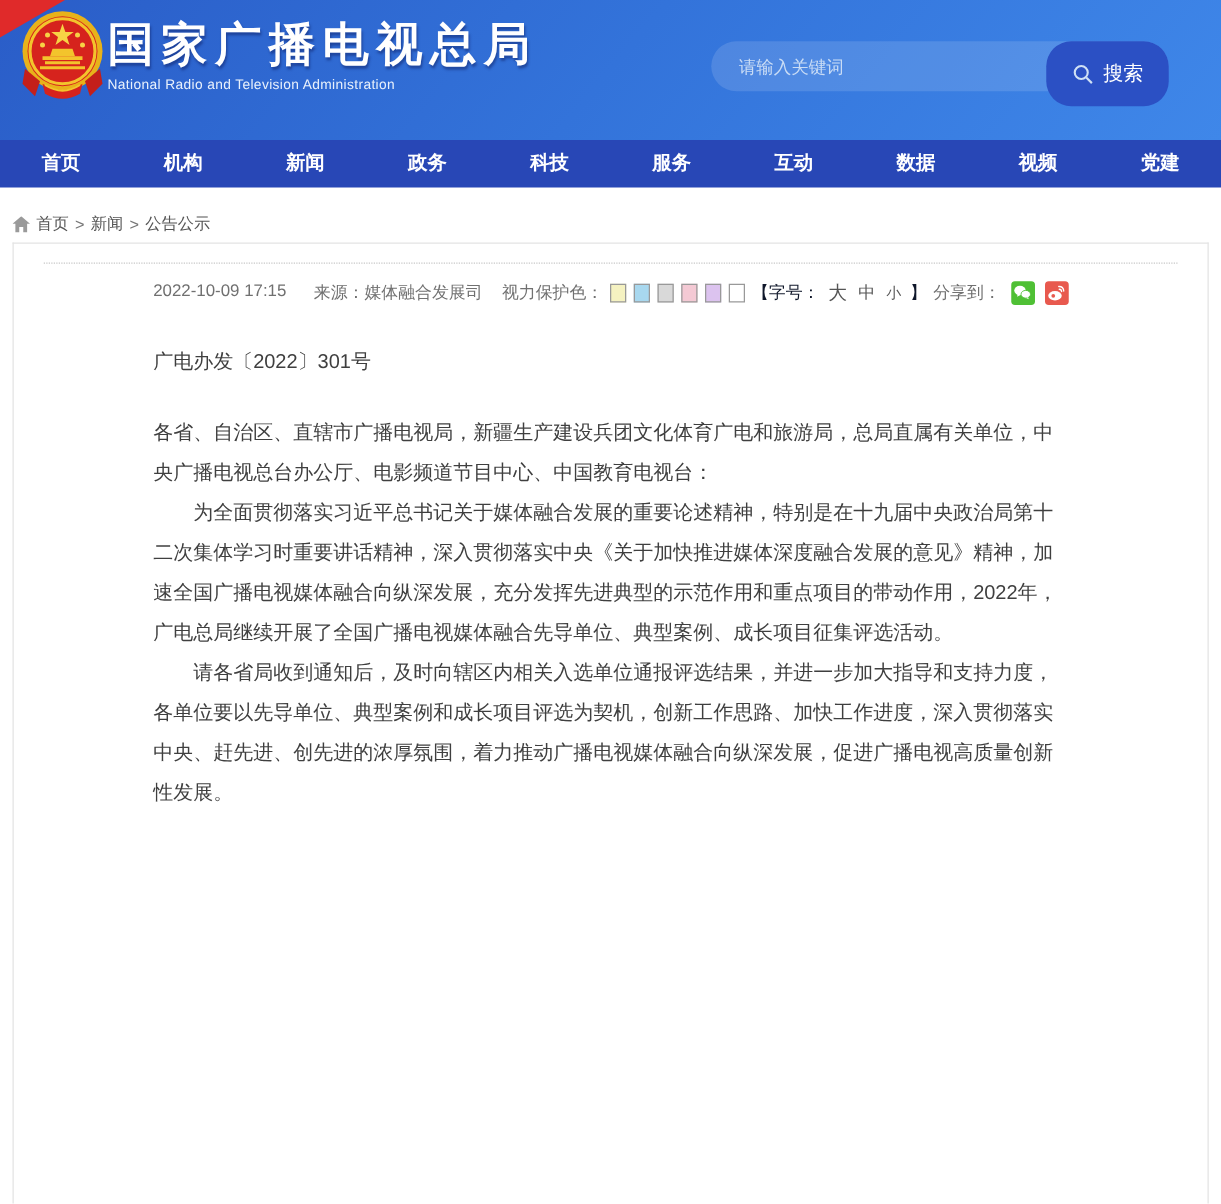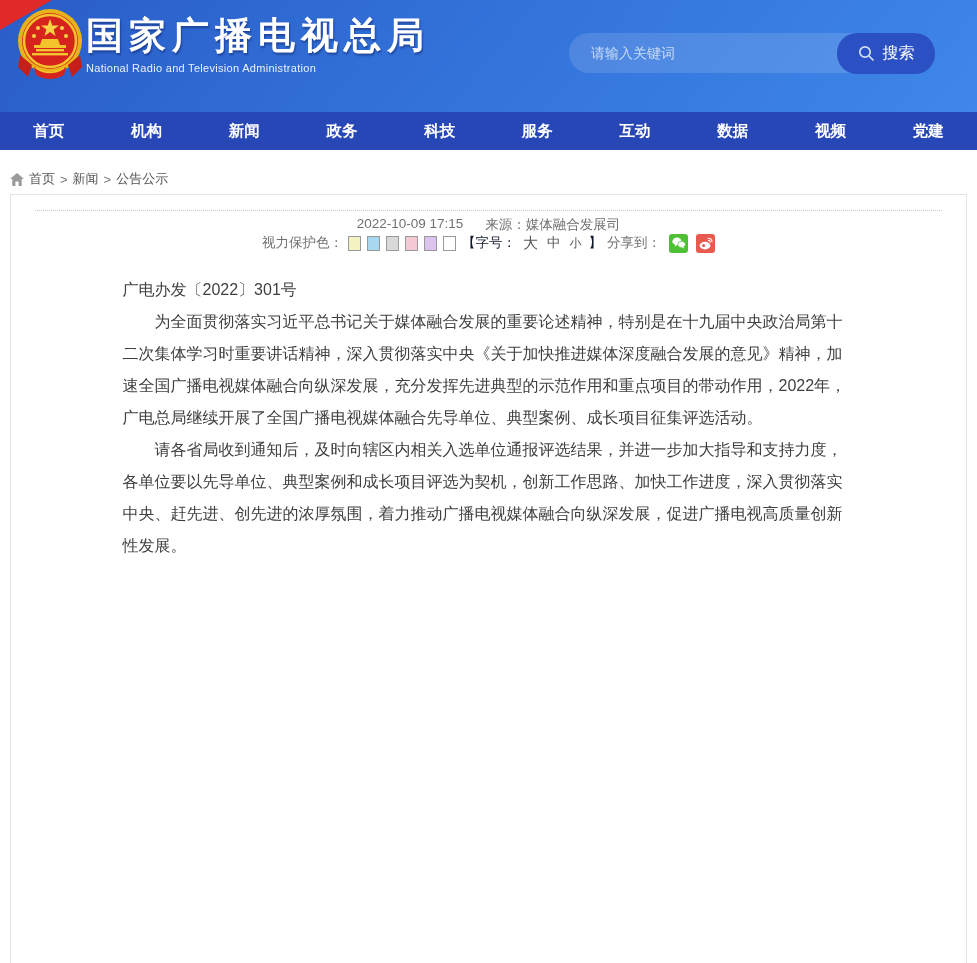--- a/index.html
+++ b/index.html
@@ -29,21 +29,21 @@
     position: absolute; right: 42px; top: 33px; width: 366px; height: 40px;
     border-radius: 20px; display: flex; background: rgba(255,255,255,0.13);
   }
   .search input {
     flex: 1; background: transparent; border: none; outline: none;
     padding-left: 22px; font-size: 14px; color: #eaf2fd;
     font-family: "Liberation Sans", sans-serif;
   }
   .search input::placeholder { color: #c9dcf5; }
   .search-btn {
-    width: 98px; height: 41px; border: none; border-radius: 20px;
+    width: 98px; height: 52px; border: none; border-radius: 20px;
     background: #2b50c4; color: #fff; font-size: 16px; cursor: pointer;
     display: flex; align-items: center; justify-content: center; gap: 8px;
     font-family: "Liberation Sans", sans-serif;
   }
   
   .nav { height: 38px; background: #2847b6; display: flex; }
   .nav-item {
     flex: 1; text-align: center; line-height: 38px; color: #ffffff;
     font-size: 15.5px; font-weight: bold; text-decoration: none; cursor: pointer;
   }
@@ -60,21 +60,21 @@
     height: 769px; background: #fff;
   }
   .article-title {
     margin: 34px 60px 0; text-align: center; font-size: 28px; font-weight: bold;
     color: #151515; line-height: 47px;
   }
   .dotted-sep { border: none; border-top: 1px dotted #c8c8c8; margin: 15px 24px 0; }
   
   .meta-row {
     width: 732px; margin: 10px auto 0; display: flex; align-items: center;
-    justify-content: center; font-size: 13.5px; color: #707070; height: 26px; flex-direction: column;
+    justify-content: space-between; font-size: 13.5px; color: #707070; height: 26px;
   }
   .meta-left { display: flex; gap: 22px; }
   .meta-right { display: flex; align-items: center; gap: 5px; }
   .swatch {
     width: 13px; height: 15px; border: 1px solid #999; display: inline-block;
     cursor: pointer; margin-right: 1px;
   }
   .fs-label { color: #0f172a; }
   .fs-opt { cursor: pointer; color: #555; margin: 0 2px; }
   .fs-opt.l { font-size: 15px; } .fs-opt.m { font-size: 13.5px; } .fs-opt.s { font-size: 12px; }
@@ -193,17 +193,18 @@
           <circle cx="4.6" cy="8.6" r="1.5" fill="#e8594e"></circle>
           <path d="M9 1.2 Q12.8 1 13 4.8" fill="none" stroke="#ffffff" stroke-width="1.1" stroke-linecap="round"></path>
           <path d="M9.4 3.4 Q11.2 3.4 11.3 5.2" fill="none" stroke="#ffffff" stroke-width="1.1" stroke-linecap="round"></path>
         </svg>
       </span>
     </div>
   </div>
 
   <div class="article">
     <div class="doc-number">广电办发〔2022〕301号</div>
+    <p class="p-address">各省、自治区、直辖市广播电视局，新疆生产建设兵团文化体育广电和旅游局，总局直属有关单位，中央广播电视总台办公厅、电影频道节目中心、中国教育电视台：</p>
     <p class="para">为全面贯彻落实习近平总书记关于媒体融合发展的重要论述精神，特别是在十九届中央政治局第十二次集体学习时重要讲话精神，深入贯彻落实中央《关于加快推进媒体深度融合发展的意见》精神，加速全国广播电视媒体融合向纵深发展，充分发挥先进典型的示范作用和重点项目的带动作用，2022年，广电总局继续开展了全国广播电视媒体融合先导单位、典型案例、成长项目征集评选活动。</p>
     <p class="para">请各省局收到通知后，及时向辖区内相关入选单位通报评选结果，并进一步加大指导和支持力度，各单位要以先导单位、典型案例和成长项目评选为契机，创新工作思路、加快工作进度，深入贯彻落实中央、赶先进、创先进的浓厚氛围，着力推动广播电视媒体融合向纵深发展，促进广播电视高质量创新性发展。</p>
 
   </div>
 </div>
 
 </body></html>

